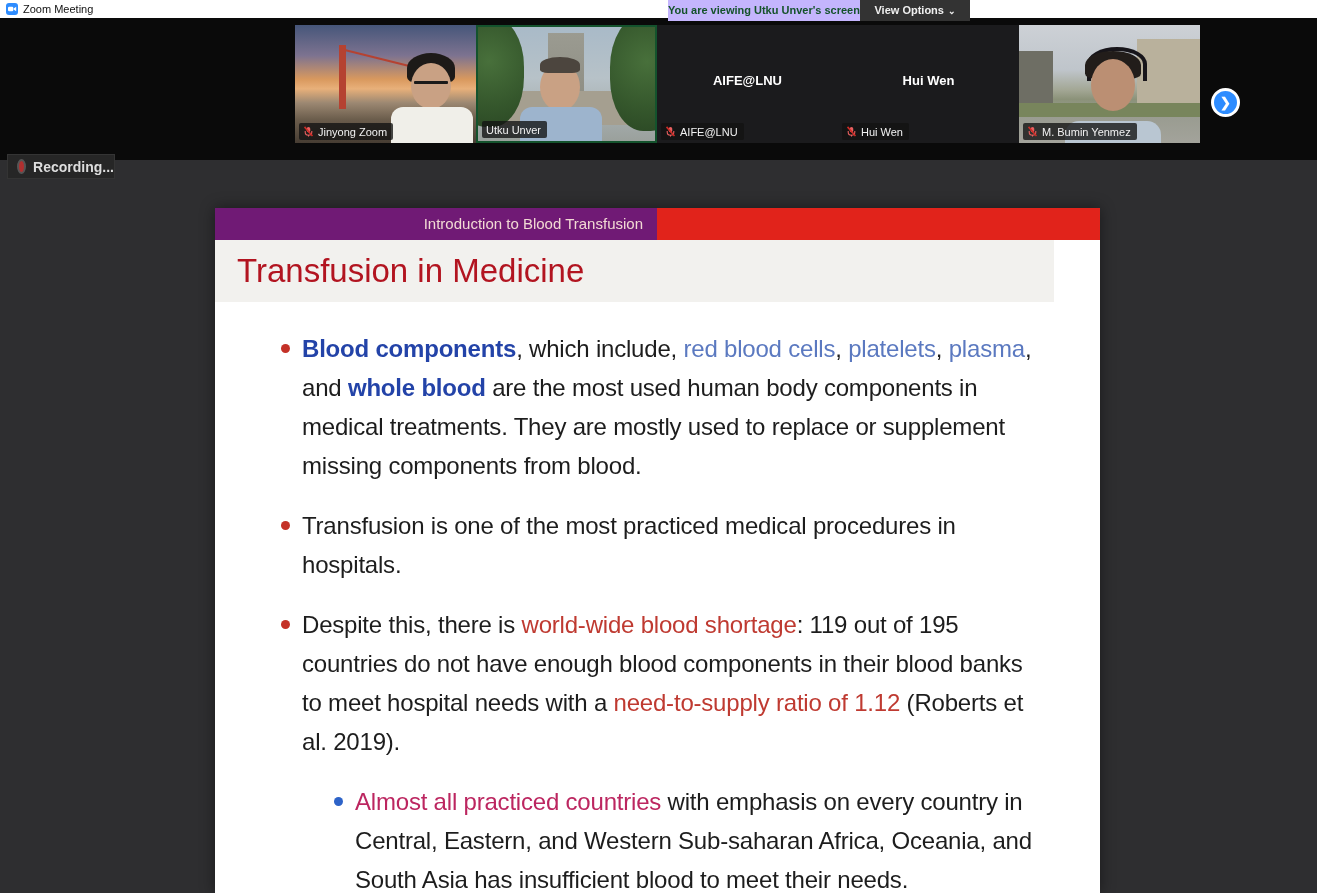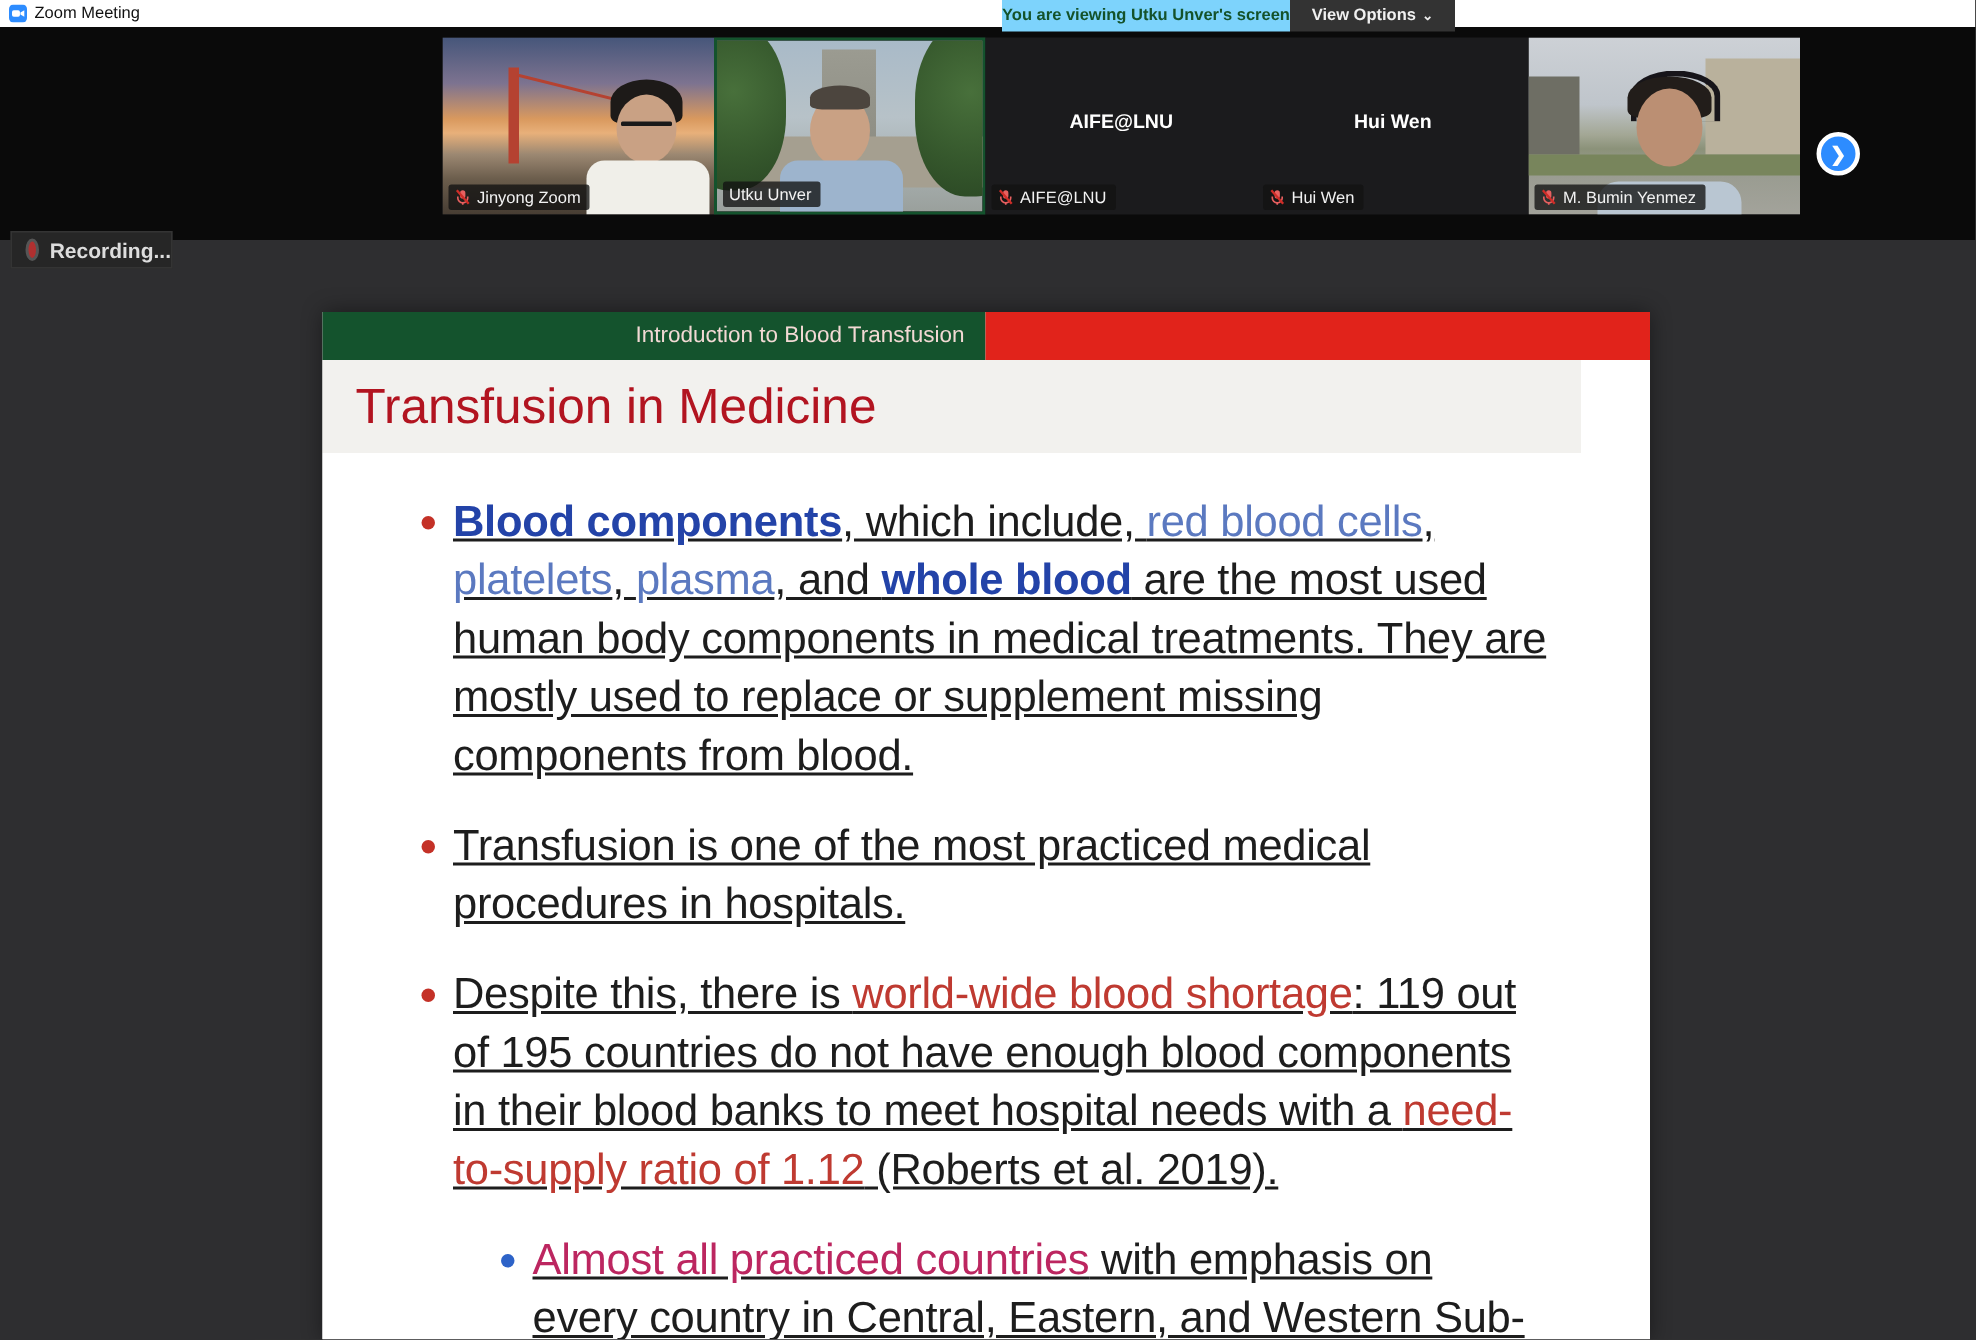--- a/index.html
+++ b/index.html
@@ -4,21 +4,21 @@
 <style>
   html,body{margin:0;padding:0;background:#000;}
   #screen{position:relative;width:1317px;height:893px;overflow:hidden;
           font-family:"Liberation Sans",sans-serif;background:#0a0a0a;}
 
   
   #titlebar{position:absolute;left:0;top:0;width:1317px;height:18px;background:#ffffff;}
   #app-icon{position:absolute;left:6px;top:3px;width:12px;height:12px;}
   #win-title{position:absolute;left:23px;top:0;height:18px;line-height:18px;
              font-size:11px;color:#111;}
-  #share-banner{position:absolute;left:668px;top:0;width:192px;height:21px;background:#7dd3fc;
+  #share-banner{position:absolute;left:668px;top:0;width:192px;height:21px;background:#c4b5fd;
                 color:#14522a;font-size:11px;font-weight:bold;text-align:center;line-height:21px;z-index:5;}
   #view-options{position:absolute;left:860px;top:0;width:110px;height:21px;background:#333333;
                 color:#f0f0f0;font-size:11px;font-weight:bold;text-align:center;line-height:21px;z-index:5;cursor:pointer;}
   #view-options .chev{font-size:9px;margin-left:4px;}
 
   
   #filmstrip{position:absolute;left:0;top:18px;width:1317px;height:142px;background:#0a0a0a;}
   .tile{position:absolute;top:7px;width:181px;height:118px;background:#1c1c1e;overflow:hidden;box-sizing:border-box;}
   .tile.active{border:2px solid #14532d;}
   .scene{position:absolute;left:0;top:0;right:0;bottom:0;}
@@ -59,31 +59,31 @@
   #share-area{position:absolute;left:0;top:160px;width:1317px;height:733px;background:#2e2e30;}
   #recording{position:absolute;left:7px;top:-6px;width:108px;height:25px;background:#262626;
              border:1px solid #343434;display:flex;align-items:center;gap:7px;padding-left:9px;box-sizing:border-box;}
   #recording .rec-dot{width:11px;height:11px;border-radius:50%;background:#b03030;border:2px solid #555;box-sizing:content-box;}
   #recording span{color:#ddd;font-size:14px;font-weight:bold;}
 
   
   #slide{position:absolute;left:215px;top:48px;width:885px;height:685px;background:#ffffff;
          box-shadow:0 0 14px rgba(0,0,0,0.45);}
   #slide-header{position:absolute;left:0;top:0;width:885px;height:32px;}
-  #slide-header .hdr-dark{position:absolute;left:0;top:0;width:442px;height:32px;background:#14532d;
+  #slide-header .hdr-dark{position:absolute;left:0;top:0;width:442px;height:32px;background:#701a75;
         color:#f2d9d4;font-size:15px;text-align:right;line-height:32px;padding-right:14px;box-sizing:border-box;}
   #slide-header .hdr-bright{position:absolute;left:442px;top:0;width:443px;height:32px;background:#e1231b;}
   #slide-title{position:absolute;left:0;top:32px;width:839px;height:62px;background:#f2f1ee;}
   #slide-title div{padding:12px 0 0 22px;font-size:33px;color:#b21420;}
   #slide-body{position:absolute;left:0;top:94px;width:885px;bottom:0;background:#fff;
               padding:27px 40px 0 87px;box-sizing:border-box;}
   .bullet{position:relative;margin-bottom:21px;}
   .dot{position:absolute;left:-21px;top:15px;width:9px;height:9px;border-radius:50%;background:#c43127;}
   .dot.blue{background:#2d63c8;}
-  .btext{font-size:29px;line-height:39px;color:#1d1d1d;width:730px;letter-spacing:-0.2px;text-decoration:underline;}
+  .btext{font-size:24px;line-height:39px;color:#1d1d1d;width:730px;letter-spacing:-0.2px;}
   .sub{margin-left:53px;}
   .sub .btext{width:677px;}
   .bb{color:#2343a8;font-weight:bold;}
   .lb{color:#5b79c0;}
   .ar{color:#bf3a31;}
   .mg{color:#bc2660;}
 </style>
 </head>
 <body>
 

